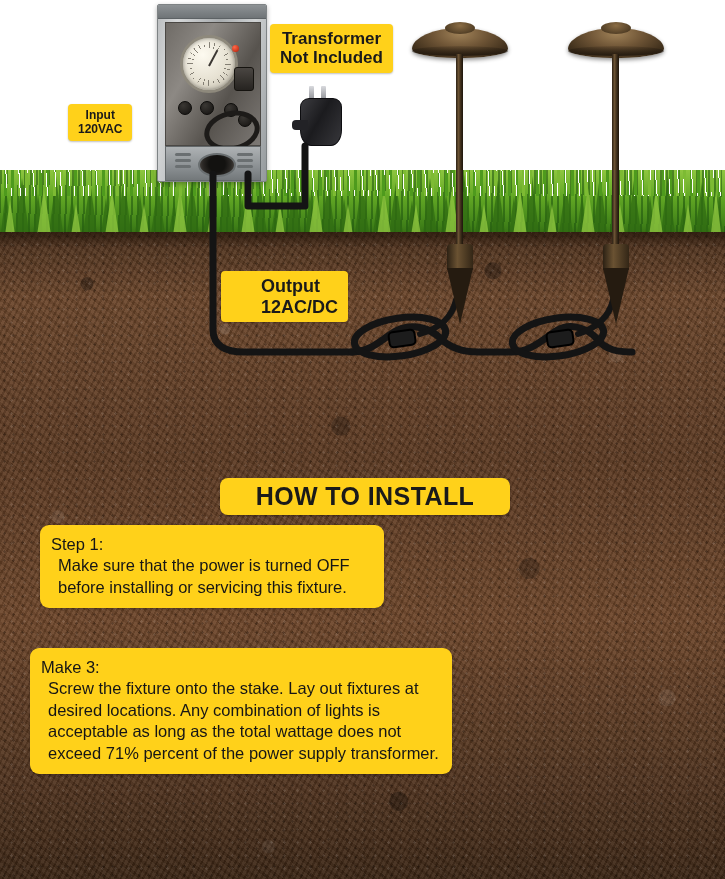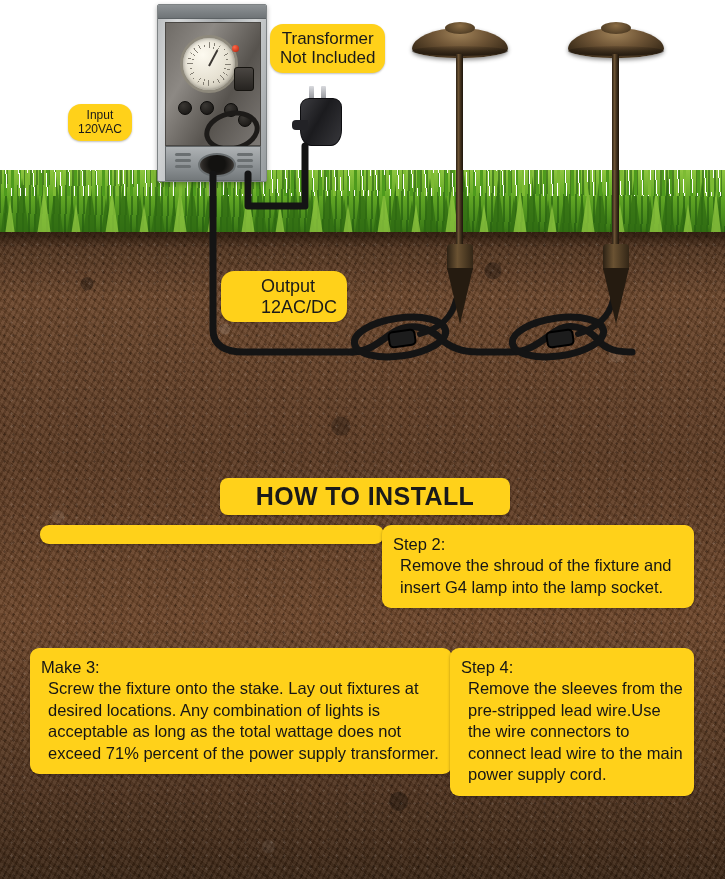--- a/index.html
+++ b/index.html
@@ -250,22 +250,22 @@
     width: 26px; height: 26px;
     background: linear-gradient(90deg, #2c2114 0%, #6a5232 40%, #332616 100%);
     border-radius: 4px 4px 0 0;
   }
 
   
   .callout {
     position: absolute;
     background: #ffd11a;
     color: #1a1a1a;
-    font-weight: normal;
-    border-radius: 13px;
+    font-weight: bold;
+    border-radius: 4px;
     line-height: 1.14;
     padding: 5px 10px;
     box-shadow: 0 1px 2px rgba(0,0,0,.25);
     white-space: pre-line;
   }
   #callout-transformer { left: 270px; top: 24px; font-size: 17px; text-align: center; }
   #callout-input { left: 68px; top: 104px; font-size: 12px; text-align: center; }
   #callout-output { left: 221px; top: 271px; font-size: 18px; text-align: left; padding-left: 40px; }
 
   
@@ -457,30 +457,24 @@
   <div class="callout" id="callout-transformer">Transformer
 Not Included</div>
   <div class="callout" id="callout-input">Input
 120VAC</div>
   <div class="callout" id="callout-output">Output
 12AC/DC</div>
 
   <div id="howto-title">HOW TO INSTALL</div>
 
   <div class="step" id="step-1">
-  </div>
-
-  <div class="step" id="step-2">
-    <span class="label">Step 2:</span>
-    <span class="body">Remove the shroud of the fixture and insert G4 lamp into the lamp socket.</span>
-  </div>
+    <span class="label">Step 1:</span>
+    <span class="body">Make sure that the power is turned OFF before installing or servicing this fixture.</span>
+  </div>
+
 
   <div class="step" id="step-3">
     <span class="label">Make 3:</span>
     <span class="body">Screw the fixture onto the stake. Lay out fixtures at desired locations. Any combination of lights is acceptable as long as the total wattage does not exceed 71% percent of the power supply transformer.</span>
   </div>
 
-  <div class="step" id="step-4">
-    <span class="label">Step 4:</span>
-    <span class="body">Remove the sleeves from the pre-stripped lead wire.Use the wire connectors to connect lead wire to the main power supply cord.</span>
-  </div>
 
 </div>
 
 </body></html>

